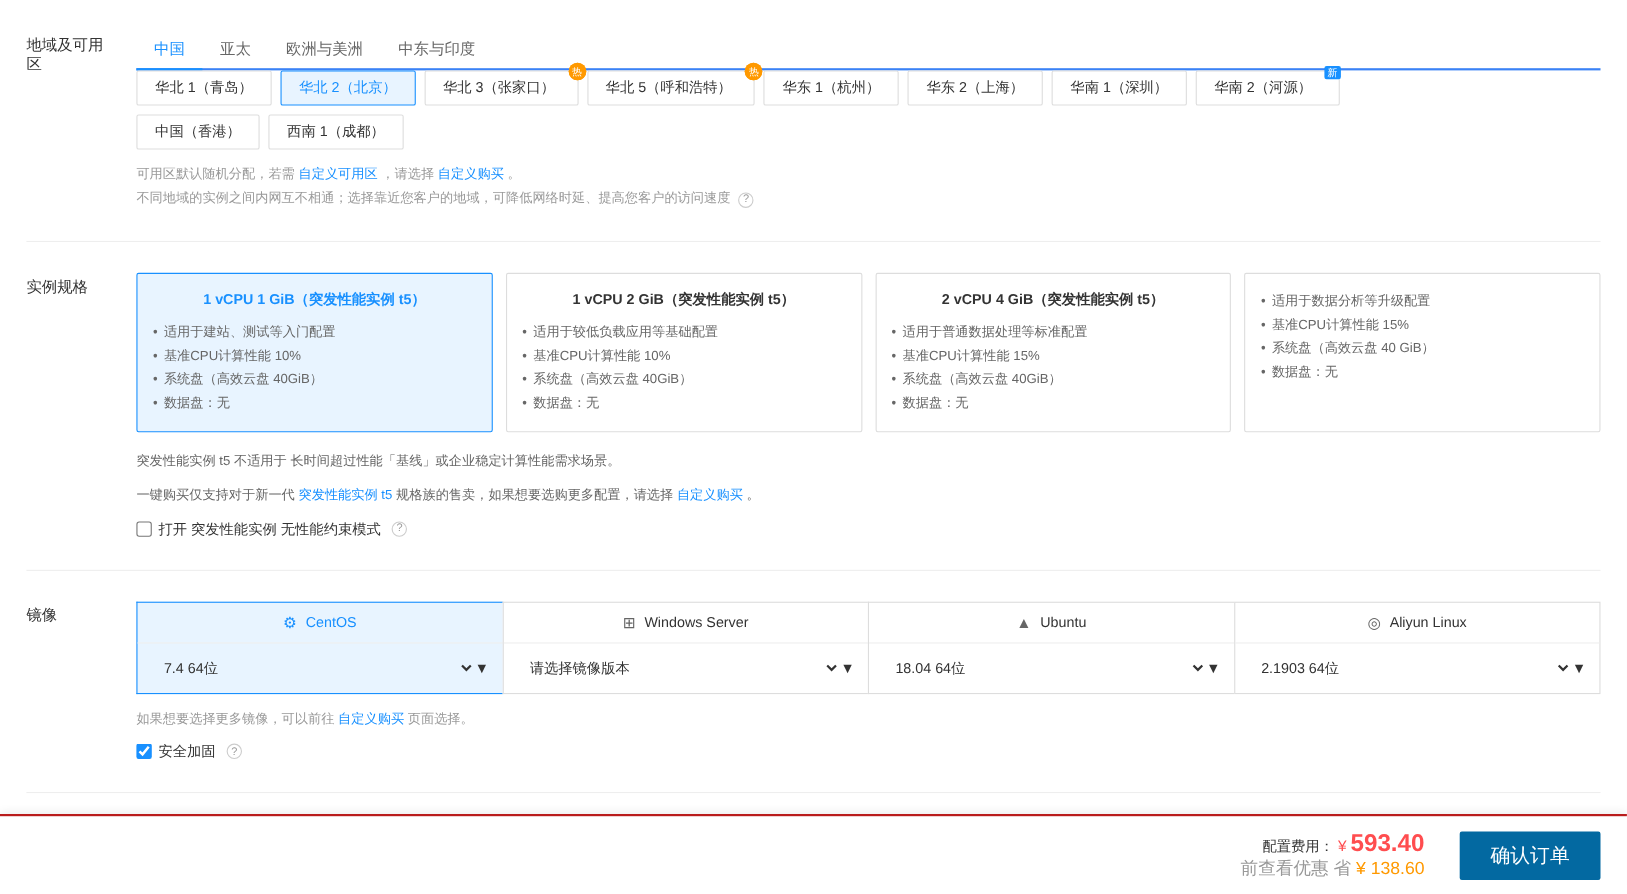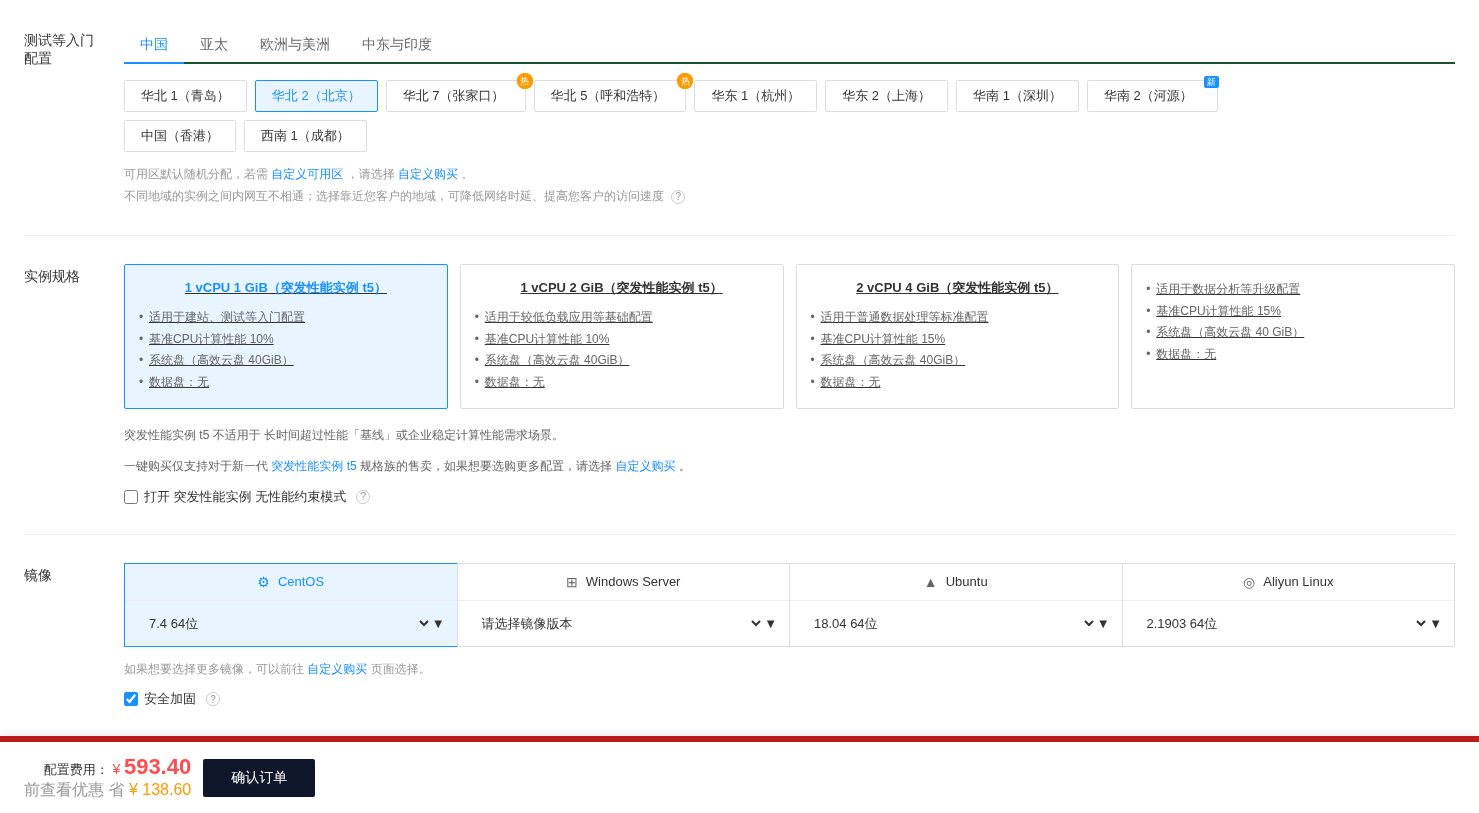--- a/index.html
+++ b/index.html
@@ -6,39 +6,39 @@
     body { font-family: "Microsoft YaHei", "PingFang SC", Arial, sans-serif; font-size: 13px; color: #333; background: #f5f5f5; }
     
     .main-content { background: #fff; min-height: 780px; padding-bottom: 80px; }
     
     
     .section { display: flex; padding: 28px 0; border-bottom: 1px solid #eee; margin: 0 24px; }
     .section-label { width: 80px; min-width: 80px; font-size: 14px; color: #333; font-weight: 500; padding-top: 4px; margin-right: 20px; }
     .section-content { flex: 1; }
     
     
-    .tabs { display: flex; border-bottom: 2px solid #14532d; margin-bottom: 16px; }
+    .tabs { display: flex; border-bottom: 2px solid #3b82f6; }
     .tab { padding: 8px 16px; cursor: pointer; font-size: 14px; color: #666; border-bottom: 2px solid transparent; margin-bottom: -2px; }
     .tab.active { color: #1890ff; border-bottom-color: #1890ff; font-weight: 500; }
     
     
     .region-grid { display: flex; flex-wrap: wrap; gap: 8px; margin-bottom: 12px; }
     .region-btn { padding: 6px 16px; border: 1px solid #ddd; background: #fff; cursor: pointer; font-size: 13px; color: #333; border-radius: 2px; position: relative; white-space: nowrap; }
     .region-btn.selected { border-color: #1890ff; background: #e8f4ff; color: #1890ff; text-align: center; }
     .region-badge { position: absolute; top: -8px; right: -8px; width: 16px; height: 16px; background: #ff9900; border-radius: 50%; display: flex; align-items: center; justify-content: center; }
     .region-badge-new { position: absolute; top: -8px; right: -8px; }
     .badge-orange { background: #ff9900; color: #fff; font-size: 10px; width: 16px; height: 16px; border-radius: 50%; display: inline-flex; align-items: center; justify-content: center; }
     .badge-new { background: #1890ff; color: #fff; font-size: 9px; padding: 1px 3px; border-radius: 2px; }
     
     .hint-text { font-size: 12px; color: #999; line-height: 1.8; }
     .link { color: #1890ff; cursor: pointer; text-decoration: none; }
     
     
     .spec-cards { display: flex; gap: 12px; margin-bottom: 16px; }
-    .spec-card { flex: 1; border: 1px solid #ddd; padding: 14px; cursor: pointer; border-radius: 2px; text-decoration: underline; }
+    .spec-card { flex: 1; border: 1px solid #ddd; padding: 14px; cursor: pointer; border-radius: 2px; }
     .spec-card.selected { border-color: #1890ff; background: #e8f4ff; }
     .spec-card-title { font-size: 13px; font-weight: 600; color: #333; margin-bottom: 10px; text-align: center; }
     .spec-card.selected .spec-card-title { color: #1890ff; }
     .spec-card ul { list-style: none; padding: 0; }
     .spec-card ul li { font-size: 12px; color: #666; line-height: 1.8; padding-left: 10px; position: relative; }
     .spec-card ul li::before { content: "•"; position: absolute; left: 0; }
     
     .spec-note { font-size: 12px; color: #666; line-height: 1.8; margin-bottom: 10px; }
     .spec-note .link { color: #1890ff; text-align: center; }
     
@@ -55,51 +55,51 @@
     .image-card.selected .image-card-header { color: #1890ff; }
     .image-card-select { padding: 8px 12px; display: flex; align-items: center; }
     .image-card-select select { width: 100%; border: none; background: transparent; font-size: 13px; color: #333; outline: none; cursor: pointer; }
     .select-wrapper { display: flex; align-items: center; width: 100%; }
     .select-wrapper select { flex: 1; border: none; background: transparent; font-size: 13px; padding: 6px 8px; outline: none; }
     
     
     .network-btn { padding: 6px 20px; border: 1px solid #1890ff; background: #e8f4ff; color: #1890ff; cursor: pointer; font-size: 13px; border-radius: 2px; }
     
     
-    .footer { position: fixed; bottom: 0; right: 0; left: 0; background: #fff; border-top: 6px solid #b91c1c; padding: 12px 24px; display: flex; justify-content: flex-start; align-items: center; gap: 12px; box-shadow: 0 -2px 8px rgba(0,0,0,0.08); }
+    .footer { position: fixed; bottom: 0; right: 0; left: 0; background: #fff; border-top: 2px solid #b91c1c; padding: 12px 24px; display: flex; justify-content: flex-end; align-items: center; gap: 32px; box-shadow: 0 -2px 8px rgba(0,0,0,0.08); }
     .price-area { text-align: right; }
     .price-main { font-size: 22px; font-weight: 700; color: #ff4d4f; }
     .price-currency { font-size: 14px; color: #ff4d4f; }
     .price-discount { font-size: 16px; color: #999; }
     .price-discount .discount-amount { color: #ff9900; }
-    .confirm-btn { padding: 10px 28px; background: #0f172a; color: #fff; border: none; font-size: 14px; cursor: pointer; border-radius: 2px; font-weight: 500; }
+    .confirm-btn { padding: 10px 28px; background: #0369a1; color: #fff; border: none; font-size: 18px; cursor: pointer; border-radius: 2px; font-weight: 500; }
     
     .os-icon { font-size: 14px; }
   </style>
 </head>
 <body>
 
 <div class="main-content">
 
   <div class="section">
-    <div class="section-label">测试等入门配置</div>
+    <div class="section-label">地域及可用区</div>
     <div class="section-content">
 
       <div class="tabs">
         <div class="tab active">中国</div>
         <div class="tab">亚太</div>
         <div class="tab">欧洲与美洲</div>
         <div class="tab">中东与印度</div>
       </div>
 
       <div class="region-grid">
         <button class="region-btn">华北 1（青岛）</button>
         <button class="region-btn selected">华北 2（北京）</button>
         <button class="region-btn" style="padding-right:20px;">
-          <span>华北 7（张家口）</span>
+          <span>华北 3（张家口）</span>
           <span class="region-badge">
               <span class="badge-orange" style="font-size:9px;">热</span>
             </span>
         </button>
         <button class="region-btn" style="padding-right:20px;">
           <span>华北 5（呼和浩特）</span>
           <span class="region-badge">
               <span class="badge-orange" style="font-size:9px;">热</span>
             </span>
         </button>

